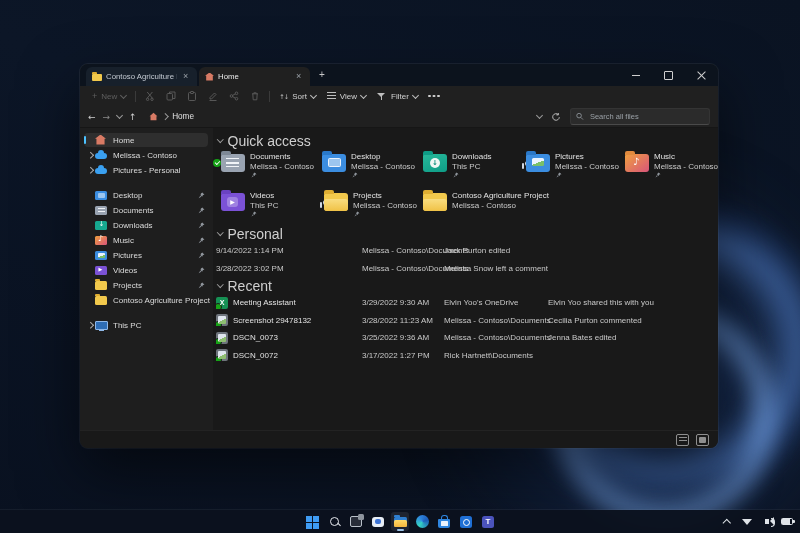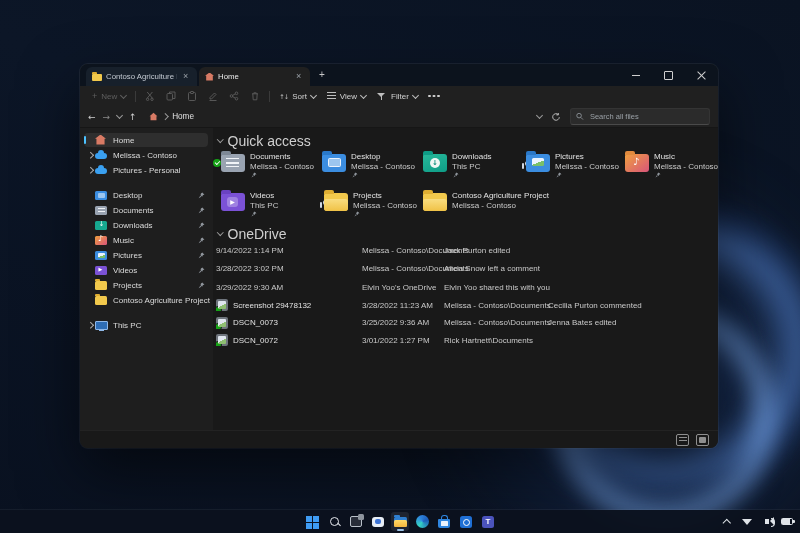--- a/index.html
+++ b/index.html
@@ -563,40 +563,50 @@
               <span class="tinfo">
                 <span class="tname">Contoso Agriculture Project</span>
                 <span class="tloc">Melissa - Contoso</span>
 
               </span>
             </div>
           </div>
 
         <div class="sechead">
           <span class="schev"></span>
-          <span>OneDrive</span>
+          <span>Personal</span>
         </div>
         <div class="flist">
 
             <div class="frow">
               <span>9/14/2022 1:14 PM</span>
               <span>Melissa - Contoso\Documents</span>
               <span>Jack Purton edited</span>
             </div>
 
             <div class="frow">
               <span>3/28/2022 3:02 PM</span>
               <span>Melissa - Contoso\Documents</span>
-              <span>Alicia Snow left a comment</span>
-            </div>
-          </div>
-
+              <span>Melissa Snow left a comment</span>
+            </div>
+          </div>
+
+        <div class="sechead">
+          <span class="schev"></span>
+          <span>Recent</span>
+        </div>
         <div class="flist">
 
             <div class="frow">
+              <span class="fcell-name">
+                <span class="fi fi-excel">
+                  <span class="badge"></span>
+                </span>
+                <span>Meeting Assistant</span>
+              </span>
               <span>3/29/2022 9:30 AM</span>
               <span>Elvin Yoo's OneDrive</span>
               <span>Elvin Yoo shared this with you</span>
             </div>
 
             <div class="frow">
               <span class="fcell-name">
                 <span class="fi fi-img">
                   <span class="badge"></span>
                 </span>
@@ -619,21 +629,21 @@
               <span>Jenna Bates edited</span>
             </div>
 
             <div class="frow">
               <span class="fcell-name">
                 <span class="fi fi-img">
                   <span class="badge"></span>
                 </span>
                 <span>DSCN_0072</span>
               </span>
-              <span>3/01/2022 1:27 PM</span>
+              <span>3/17/2022 1:27 PM</span>
               <span>Rick Hartnett\Documents</span>
               <span></span>
             </div>
           </div>
       </div>
     </div>
 
     <div class="statusbar">
       <span class="sbi sb-details"></span>
       <span class="sbi sb-thumbs"></span>

